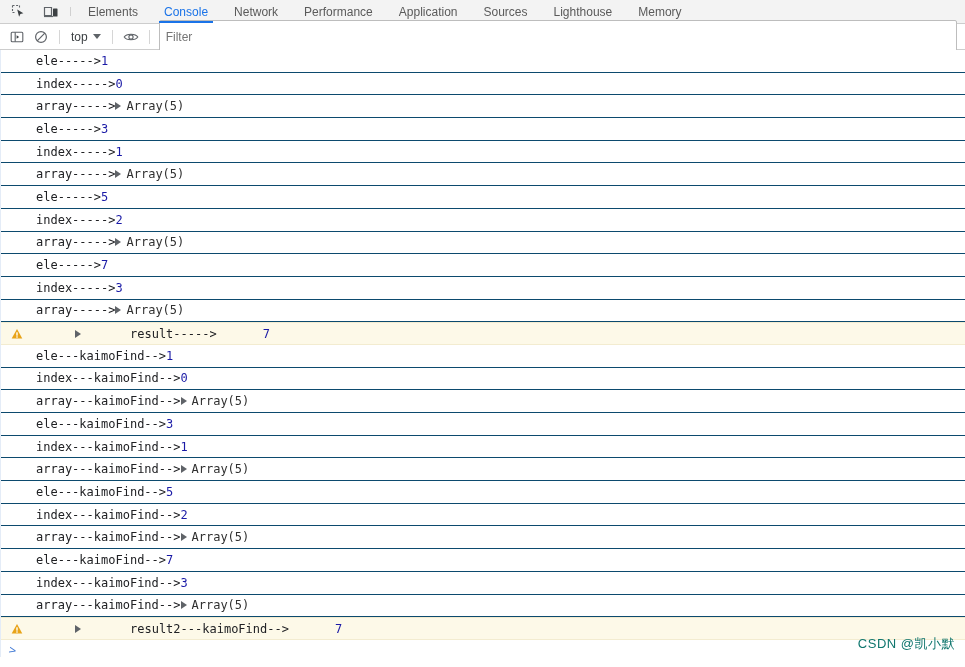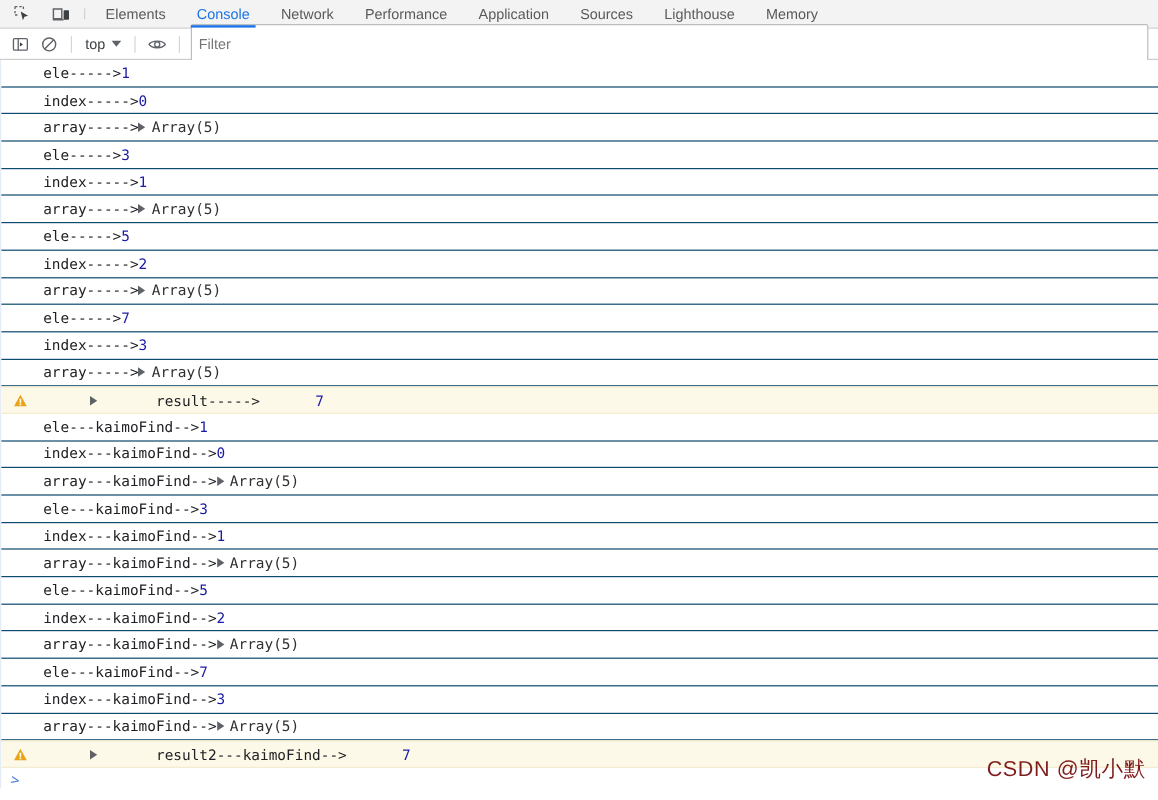--- a/index.html
+++ b/index.html
@@ -207,22 +207,22 @@
   .prompt-chevron {
     color: #4a7fd6;
     font-size: 12px;
     transform: rotate(12deg);
   }
 
   .watermark {
     position: absolute;
     right: 10px;
     bottom: 4px;
-    font-size: 18px;
-    color: #7f1d1d;
+    font-size: 13px;
+    color: #0f766e;
     font-family: "Liberation Sans", sans-serif;
     pointer-events: none;
     letter-spacing: 0.5px;
   }
 </style>
 </head>
 <body>
 
 <div class="tabbar">
   <div class="tb-icons">

